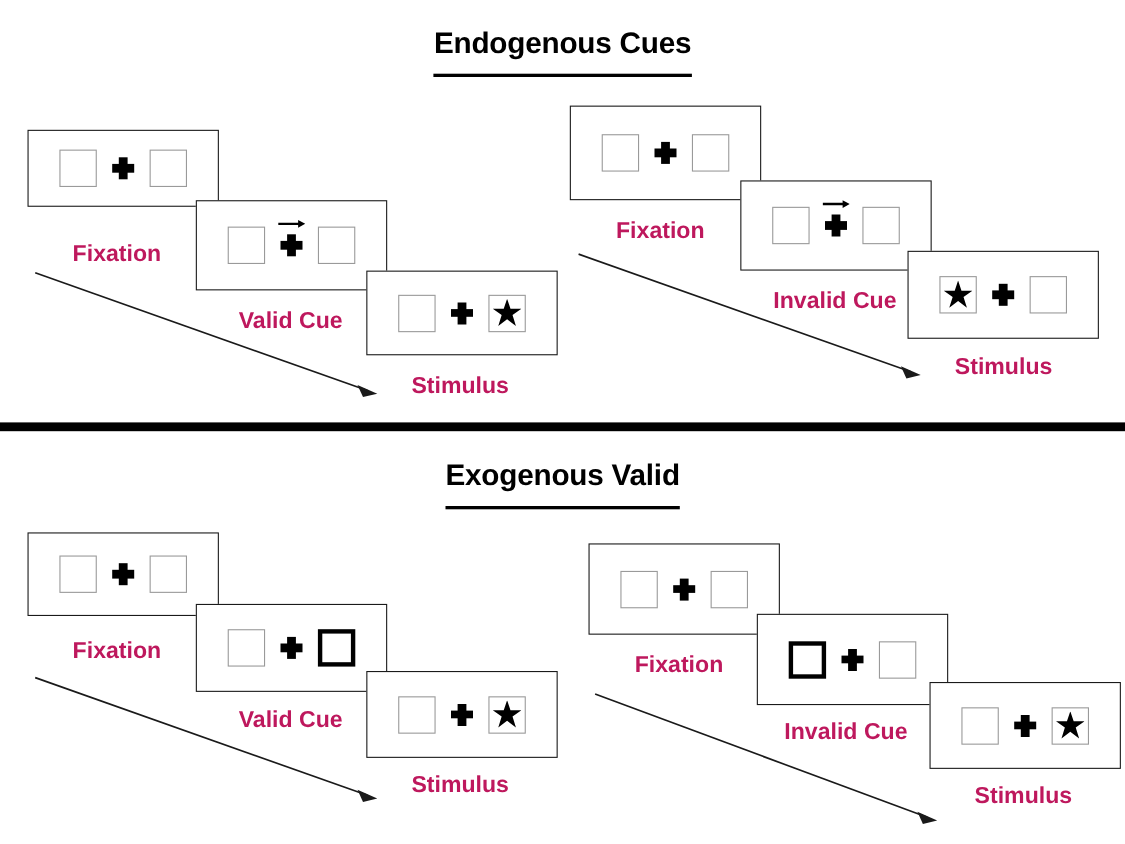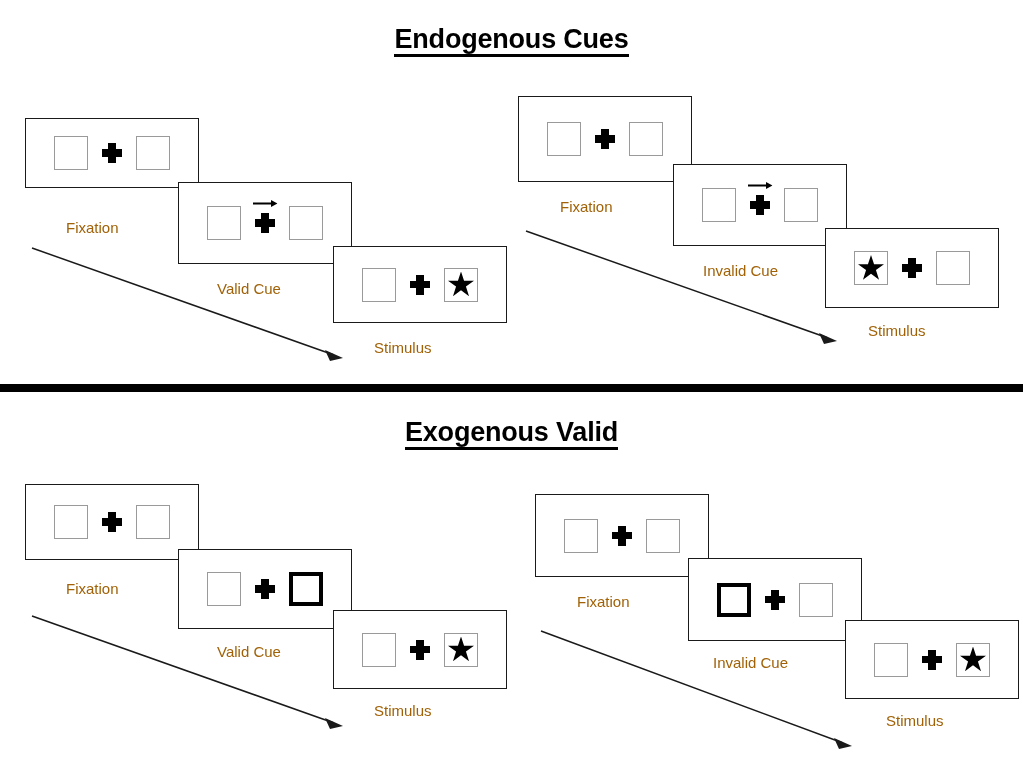--- a/index.html
+++ b/index.html
@@ -19,21 +19,21 @@
     position: absolute;
     width: 100%;
     text-align: center;
     font-size: 27px;
     font-weight: bold;
     color: #000000;
     letter-spacing: -0.2px;
   }
   .section-title span {
     border-bottom: 3px solid #000000;
-    padding-bottom: 0;
+    padding-bottom: 13px;
   }
 
   .divider {
     position: absolute;
     left: 0;
     width: 1023px;
     height: 8px;
     background: #000000;
   }
 
@@ -114,23 +114,23 @@
     top: -15px;
     transform: translateX(-50%);
     width: 25px;
     height: 11px;
   }
   .cue-arrow svg { display: block; }
 
   
   .stage-label {
     position: absolute;
-    font-size: 15px;
-    font-weight: normal;
-    color: #a16207;
+    font-size: 21px;
+    font-weight: bold;
+    color: #be185d;
     white-space: nowrap;
   }
 
   
   .time-arrow {
     position: absolute;
     pointer-events: none;
   }
   .time-arrow svg { display: block; overflow: visible; }
 </style>

